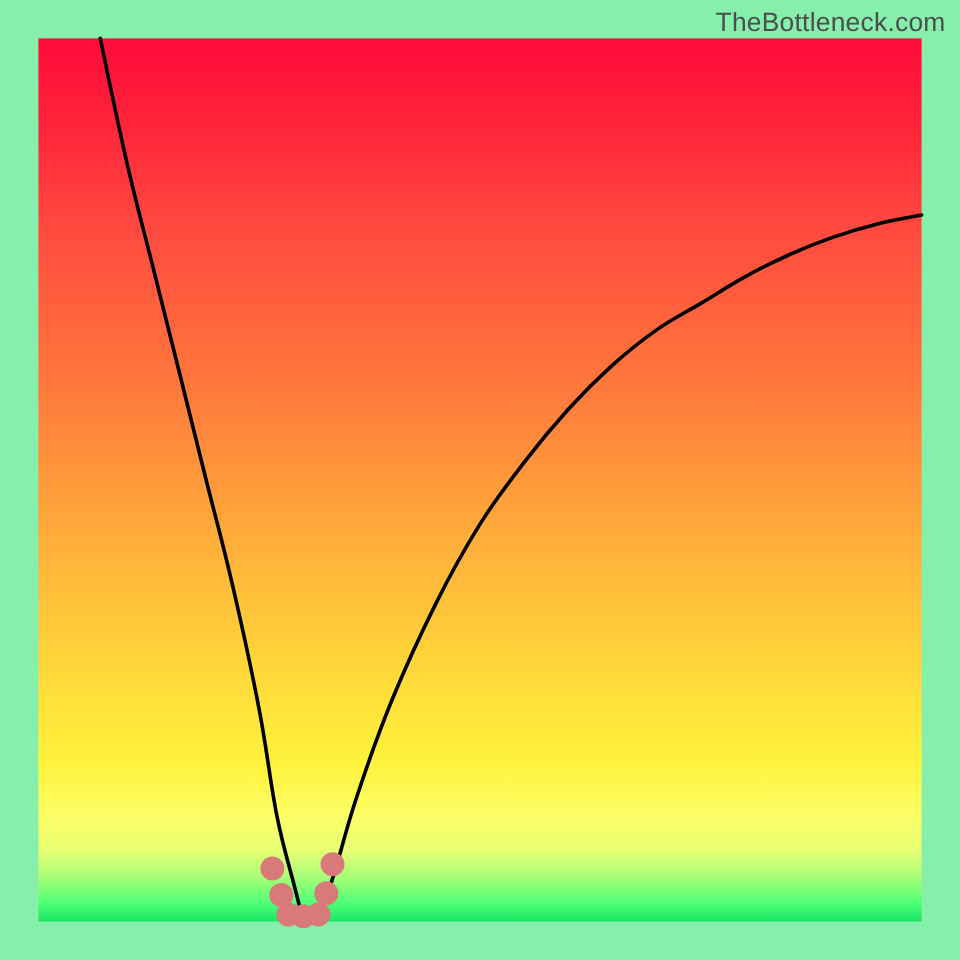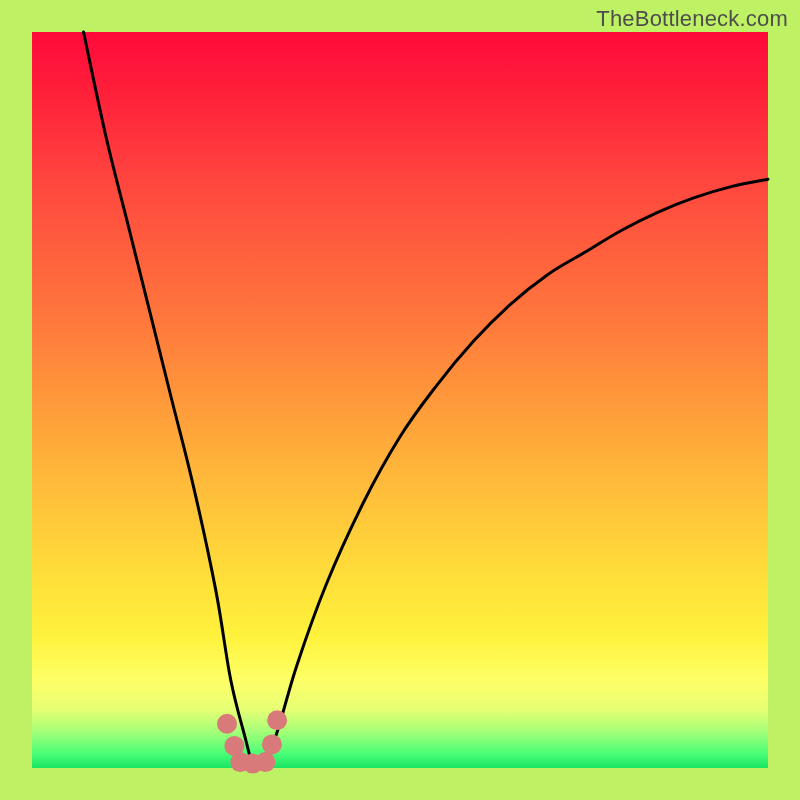--- a/index.html
+++ b/index.html
@@ -10,21 +10,21 @@
     background: #000;
     overflow: hidden;
     font-family: Arial, Helvetica, sans-serif;
   }
   .frame {
     position: absolute;
     left: 0;
     top: 0;
     width: 800px;
     height: 800px;
-    background: #bef264;
+    background: #86efac;
   }
   .plot {
     position: absolute;
     left: 32px;
     top: 32px;
     width: 736px;
     height: 736px;
     
     background: linear-gradient(
       to bottom,

